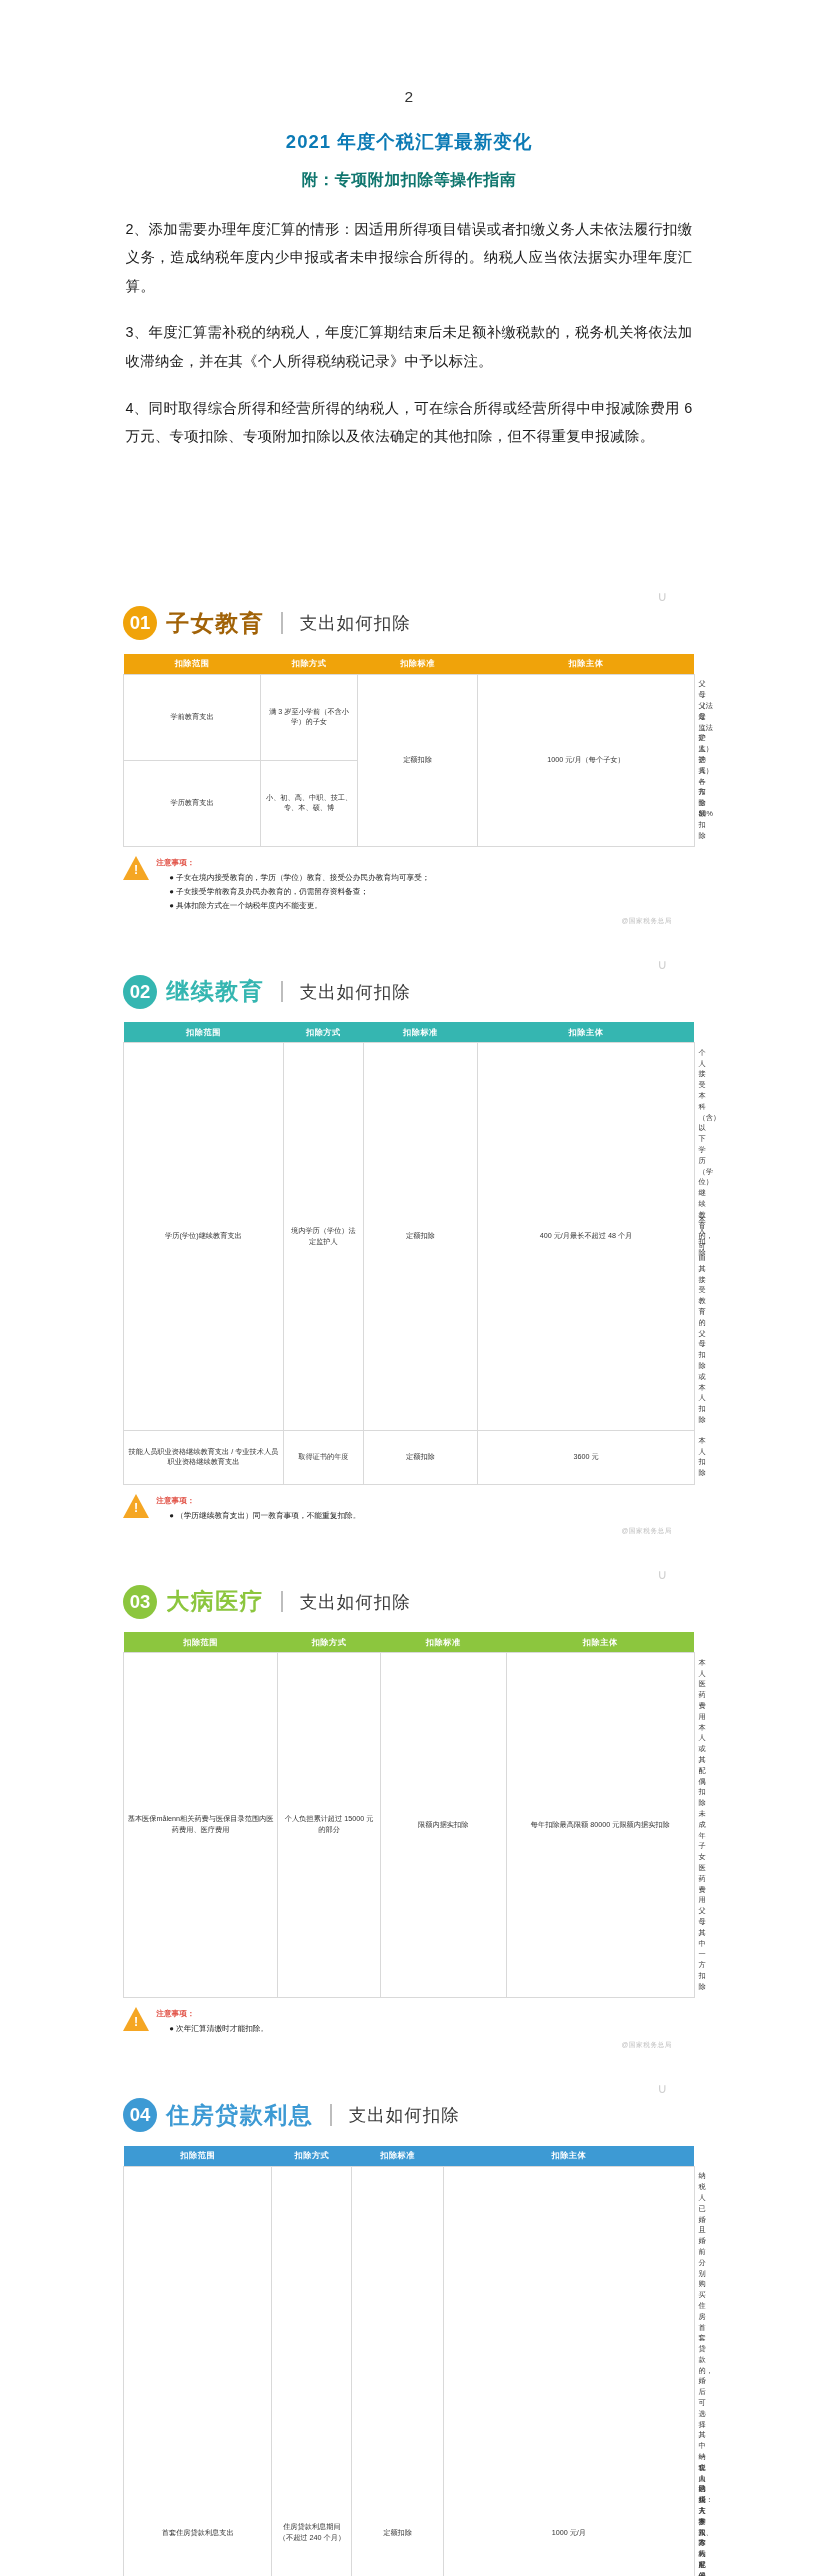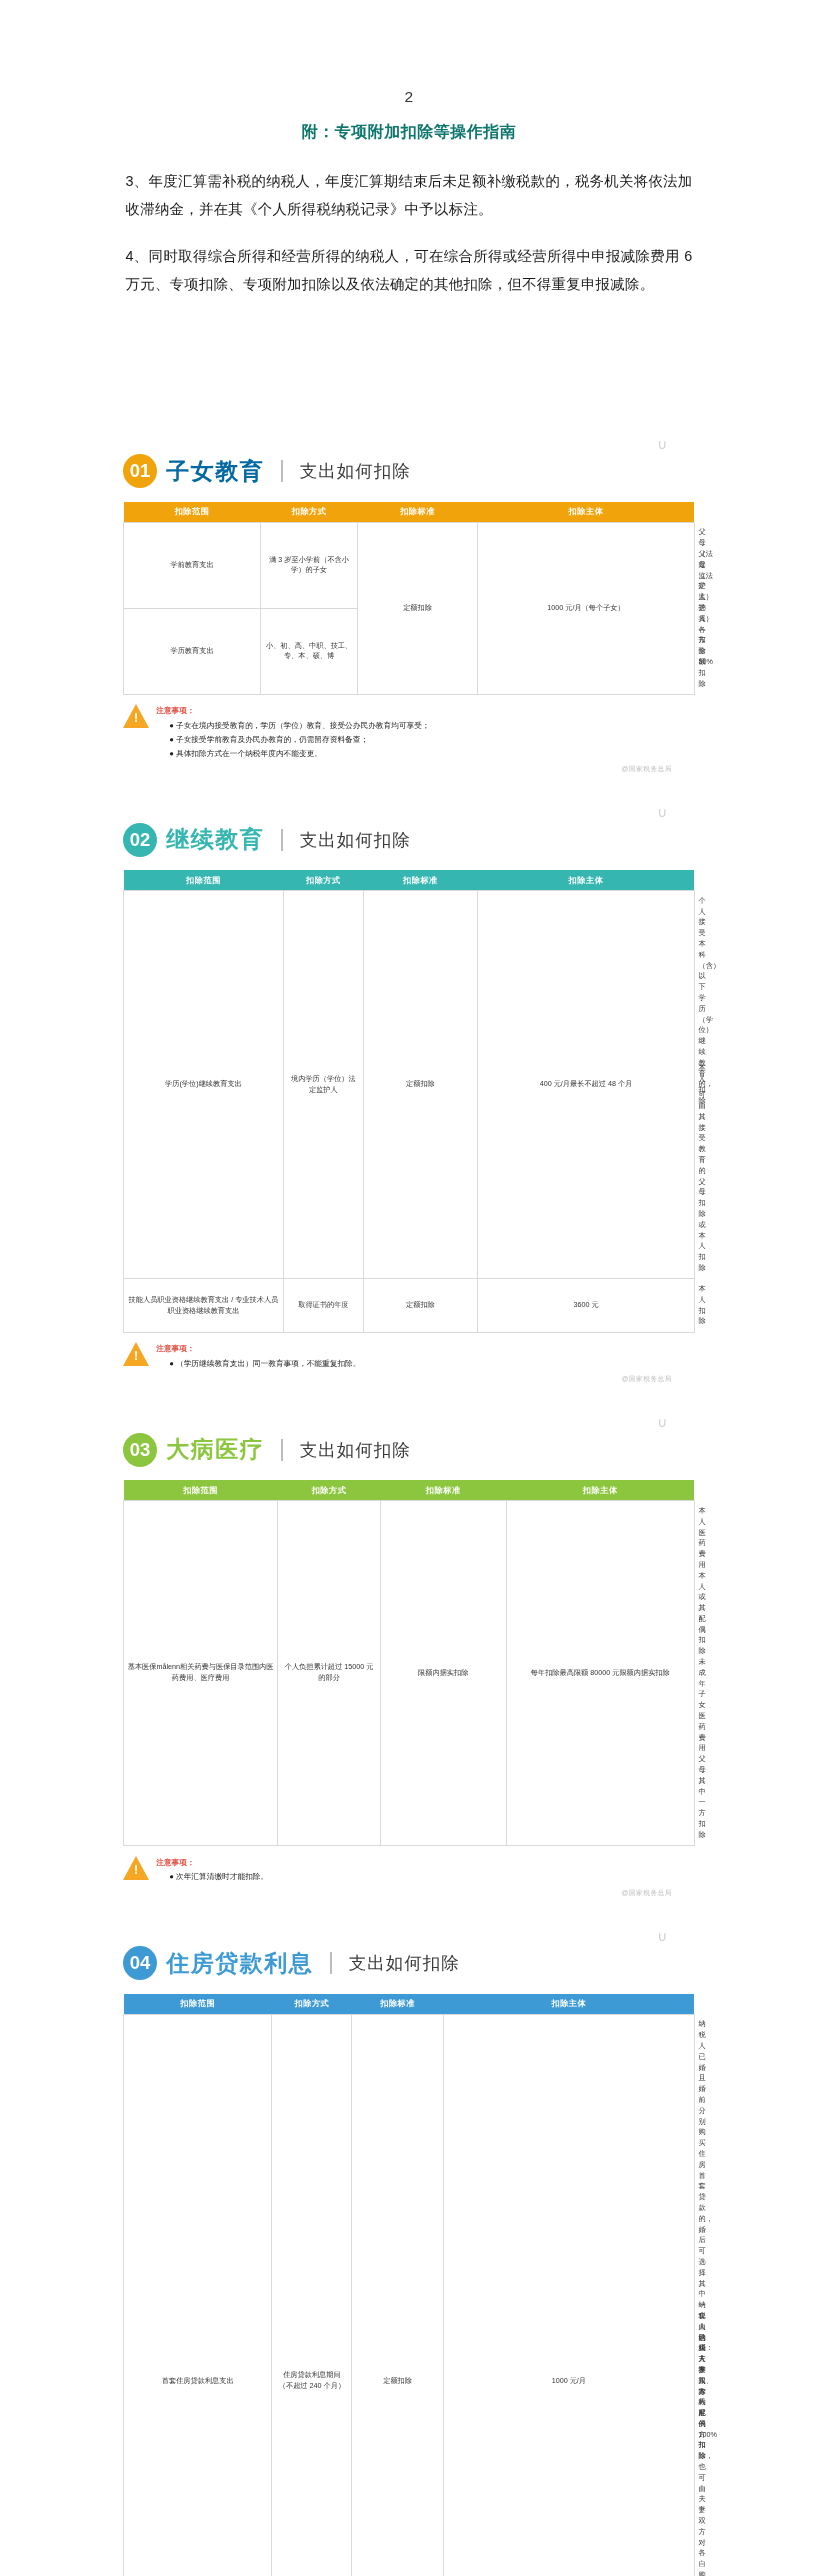--- a/index.html
+++ b/index.html
@@ -36,33 +36,35 @@
   .watermark{position:absolute;right:0;font-size:6.7px;color:#bdbdbd;letter-spacing:0.5px;}
   .deco-u{position:absolute;font-size:13.4px;color:#cfcfcf;}
   @media print{body{-webkit-print-color-adjust:exact;}}
 </style>
 </head>
 <body>
 
 <div class="page">
 
   <div class="pagenum">2</div>
+  <div class="doc-title">2021 年度个税汇算最新变化</div>
   <div class="doc-sub">附：专项附加扣除等操作指南</div>
 
   <div class="body-wrap">
+    <p class="para">2、添加需要办理年度汇算的情形：因适用所得项目错误或者扣缴义务人未依法履行扣缴义务，造成纳税年度内少申报或者未申报综合所得的。纳税人应当依法据实办理年度汇算。</p>
     <p class="para">3、年度汇算需补税的纳税人，年度汇算期结束后未足额补缴税款的，税务机关将依法加收滞纳金，并在其《个人所得税纳税记录》中予以标注。</p>
     <p class="para">4、同时取得综合所得和经营所得的纳税人，可在综合所得或经营所得中申报减除费用 6 万元、专项扣除、专项附加扣除以及依法确定的其他扣除，但不得重复申报减除。</p>
   </div>
 
   <div class="cards" id="cards">
       <div class="card">
         <div class="deco-u" style="right: 77px; top: -17.5px;">∪</div>
         <div class="card-hd">
           <div class="num-badge" style="background: rgb(240, 163, 10);">01</div>
-          <div class="card-title" style="color: #0369a1;">子女教育</div>
+          <div class="card-title" style="color: #a16207;">子女教育</div>
           <div class="vbar"></div>
           <div class="card-sub">支出如何扣除</div>
         </div>
         <table class="t">
           <colgroup>
             <col style="width: 24%;">
             <col style="width: 17%;">
             <col style="width: 21%;">
             <col style="width: 38%;">
           </colgroup>

